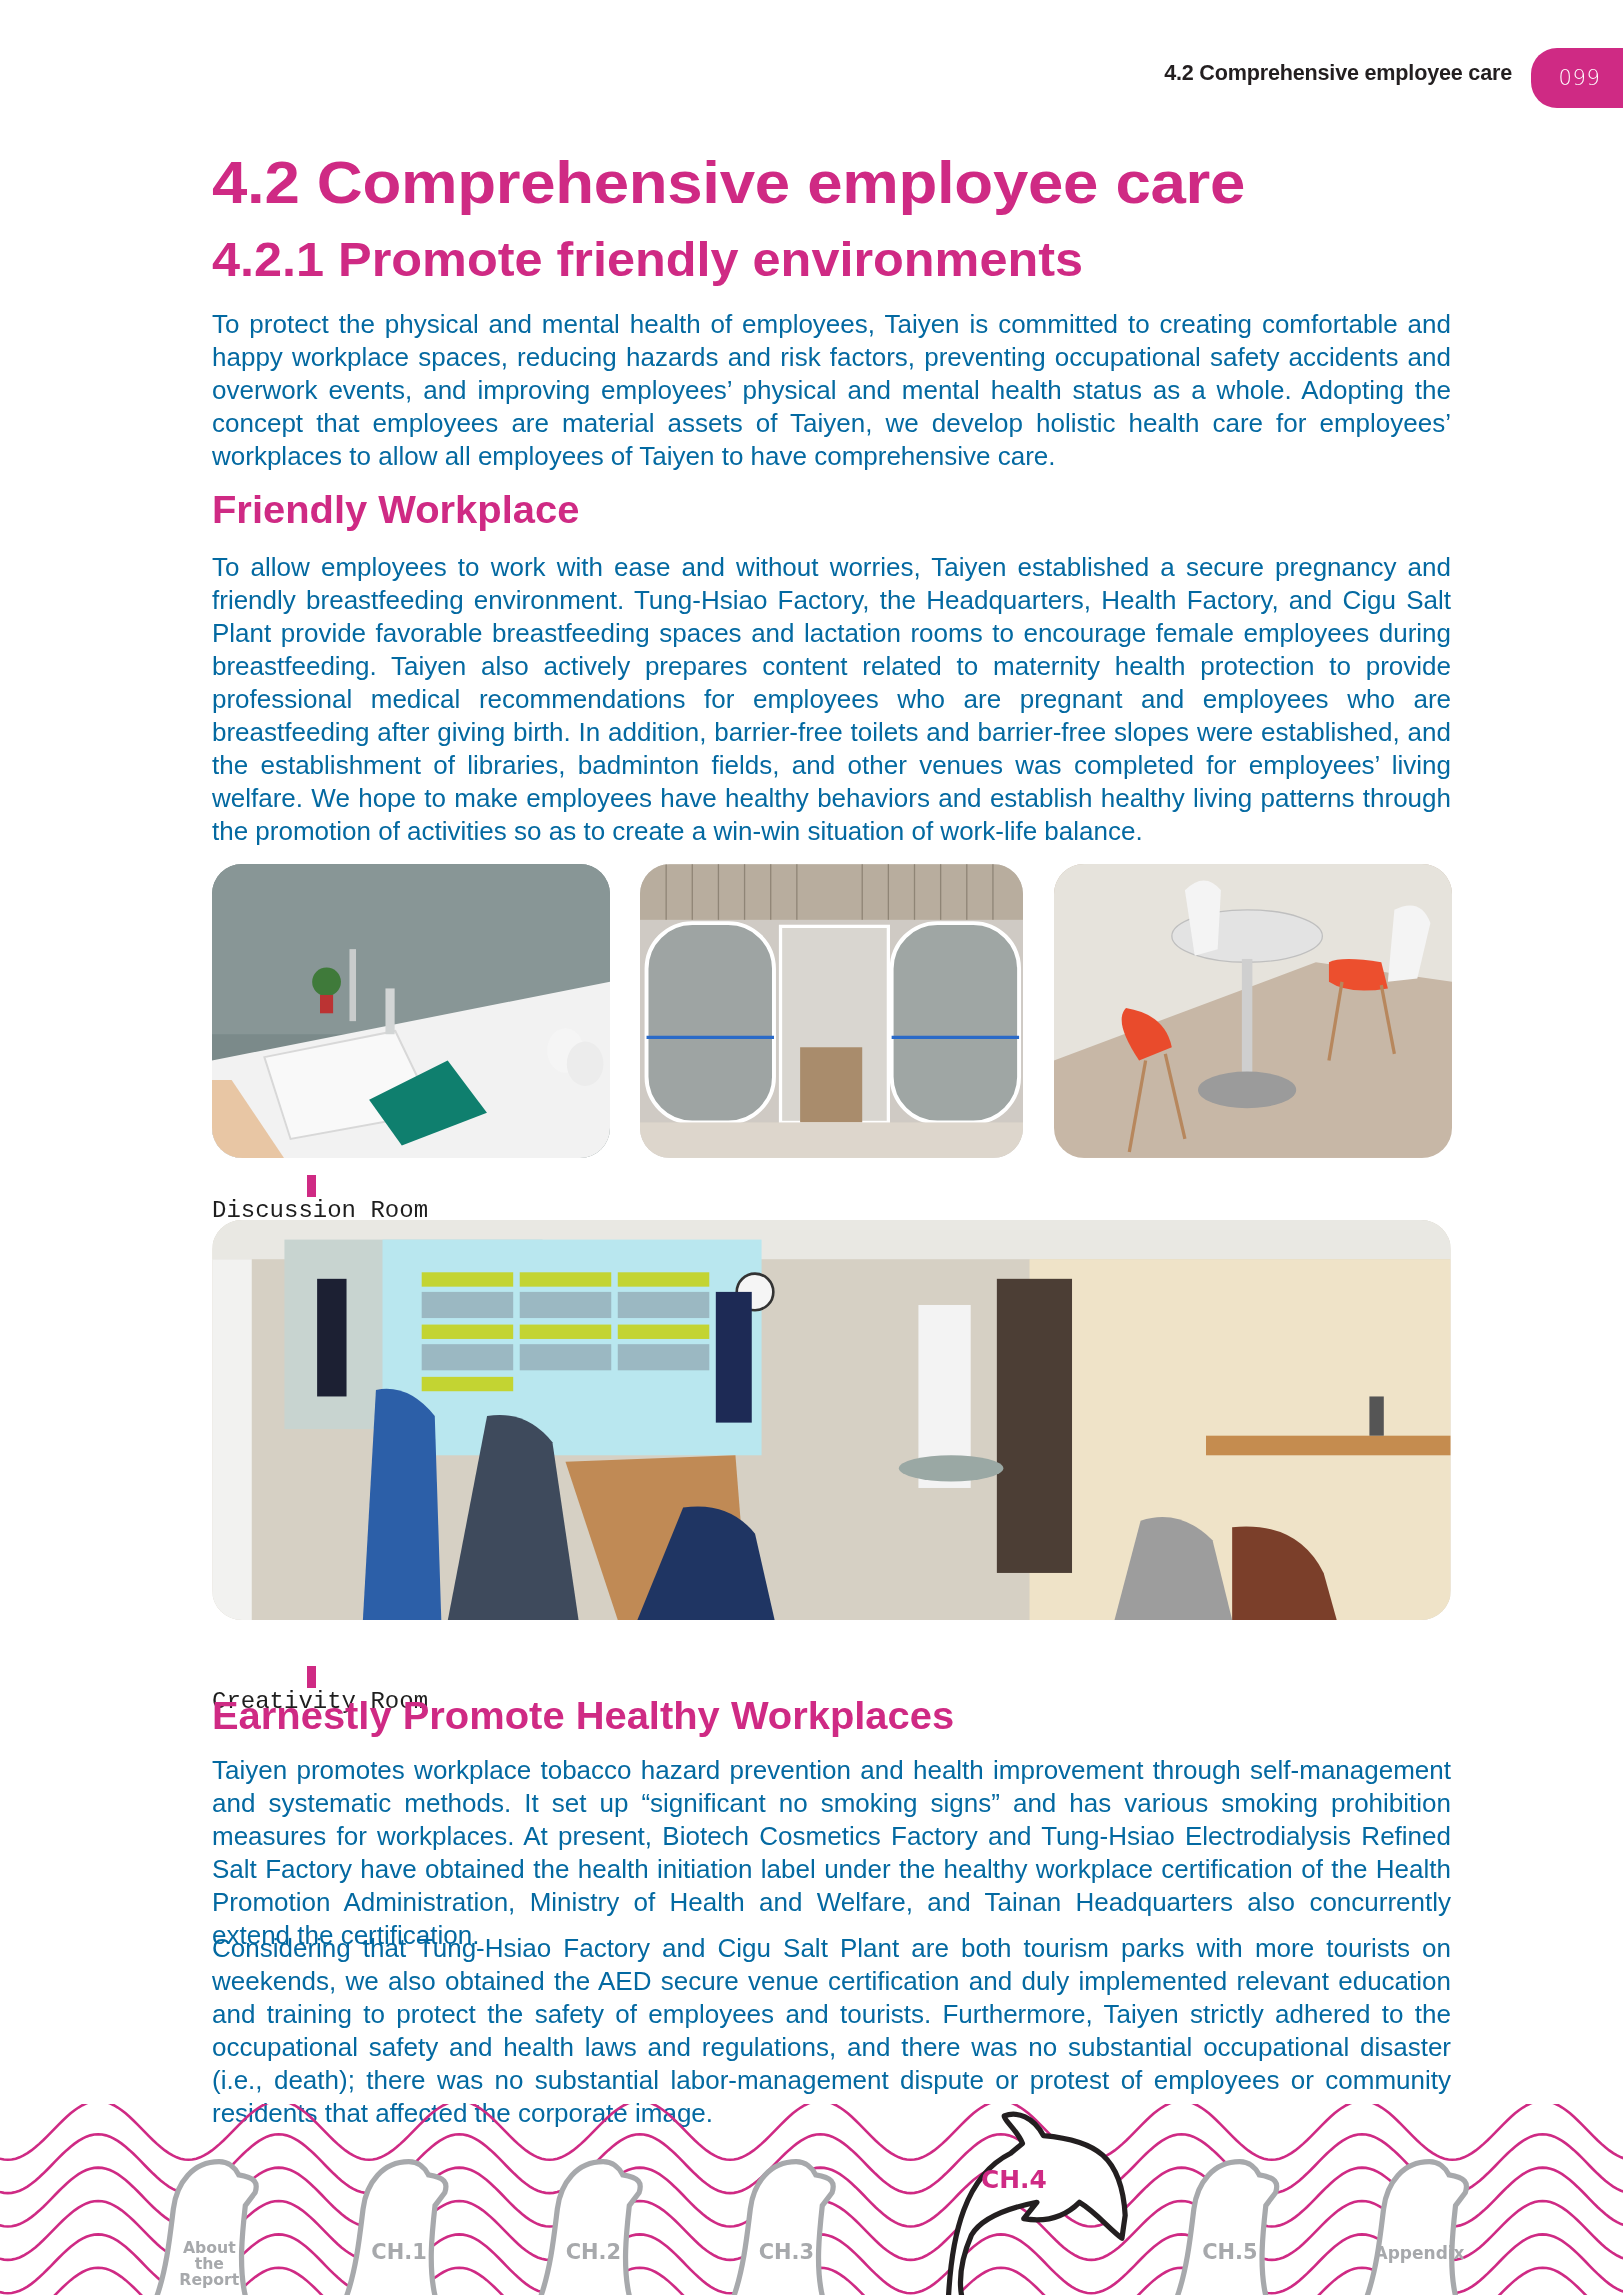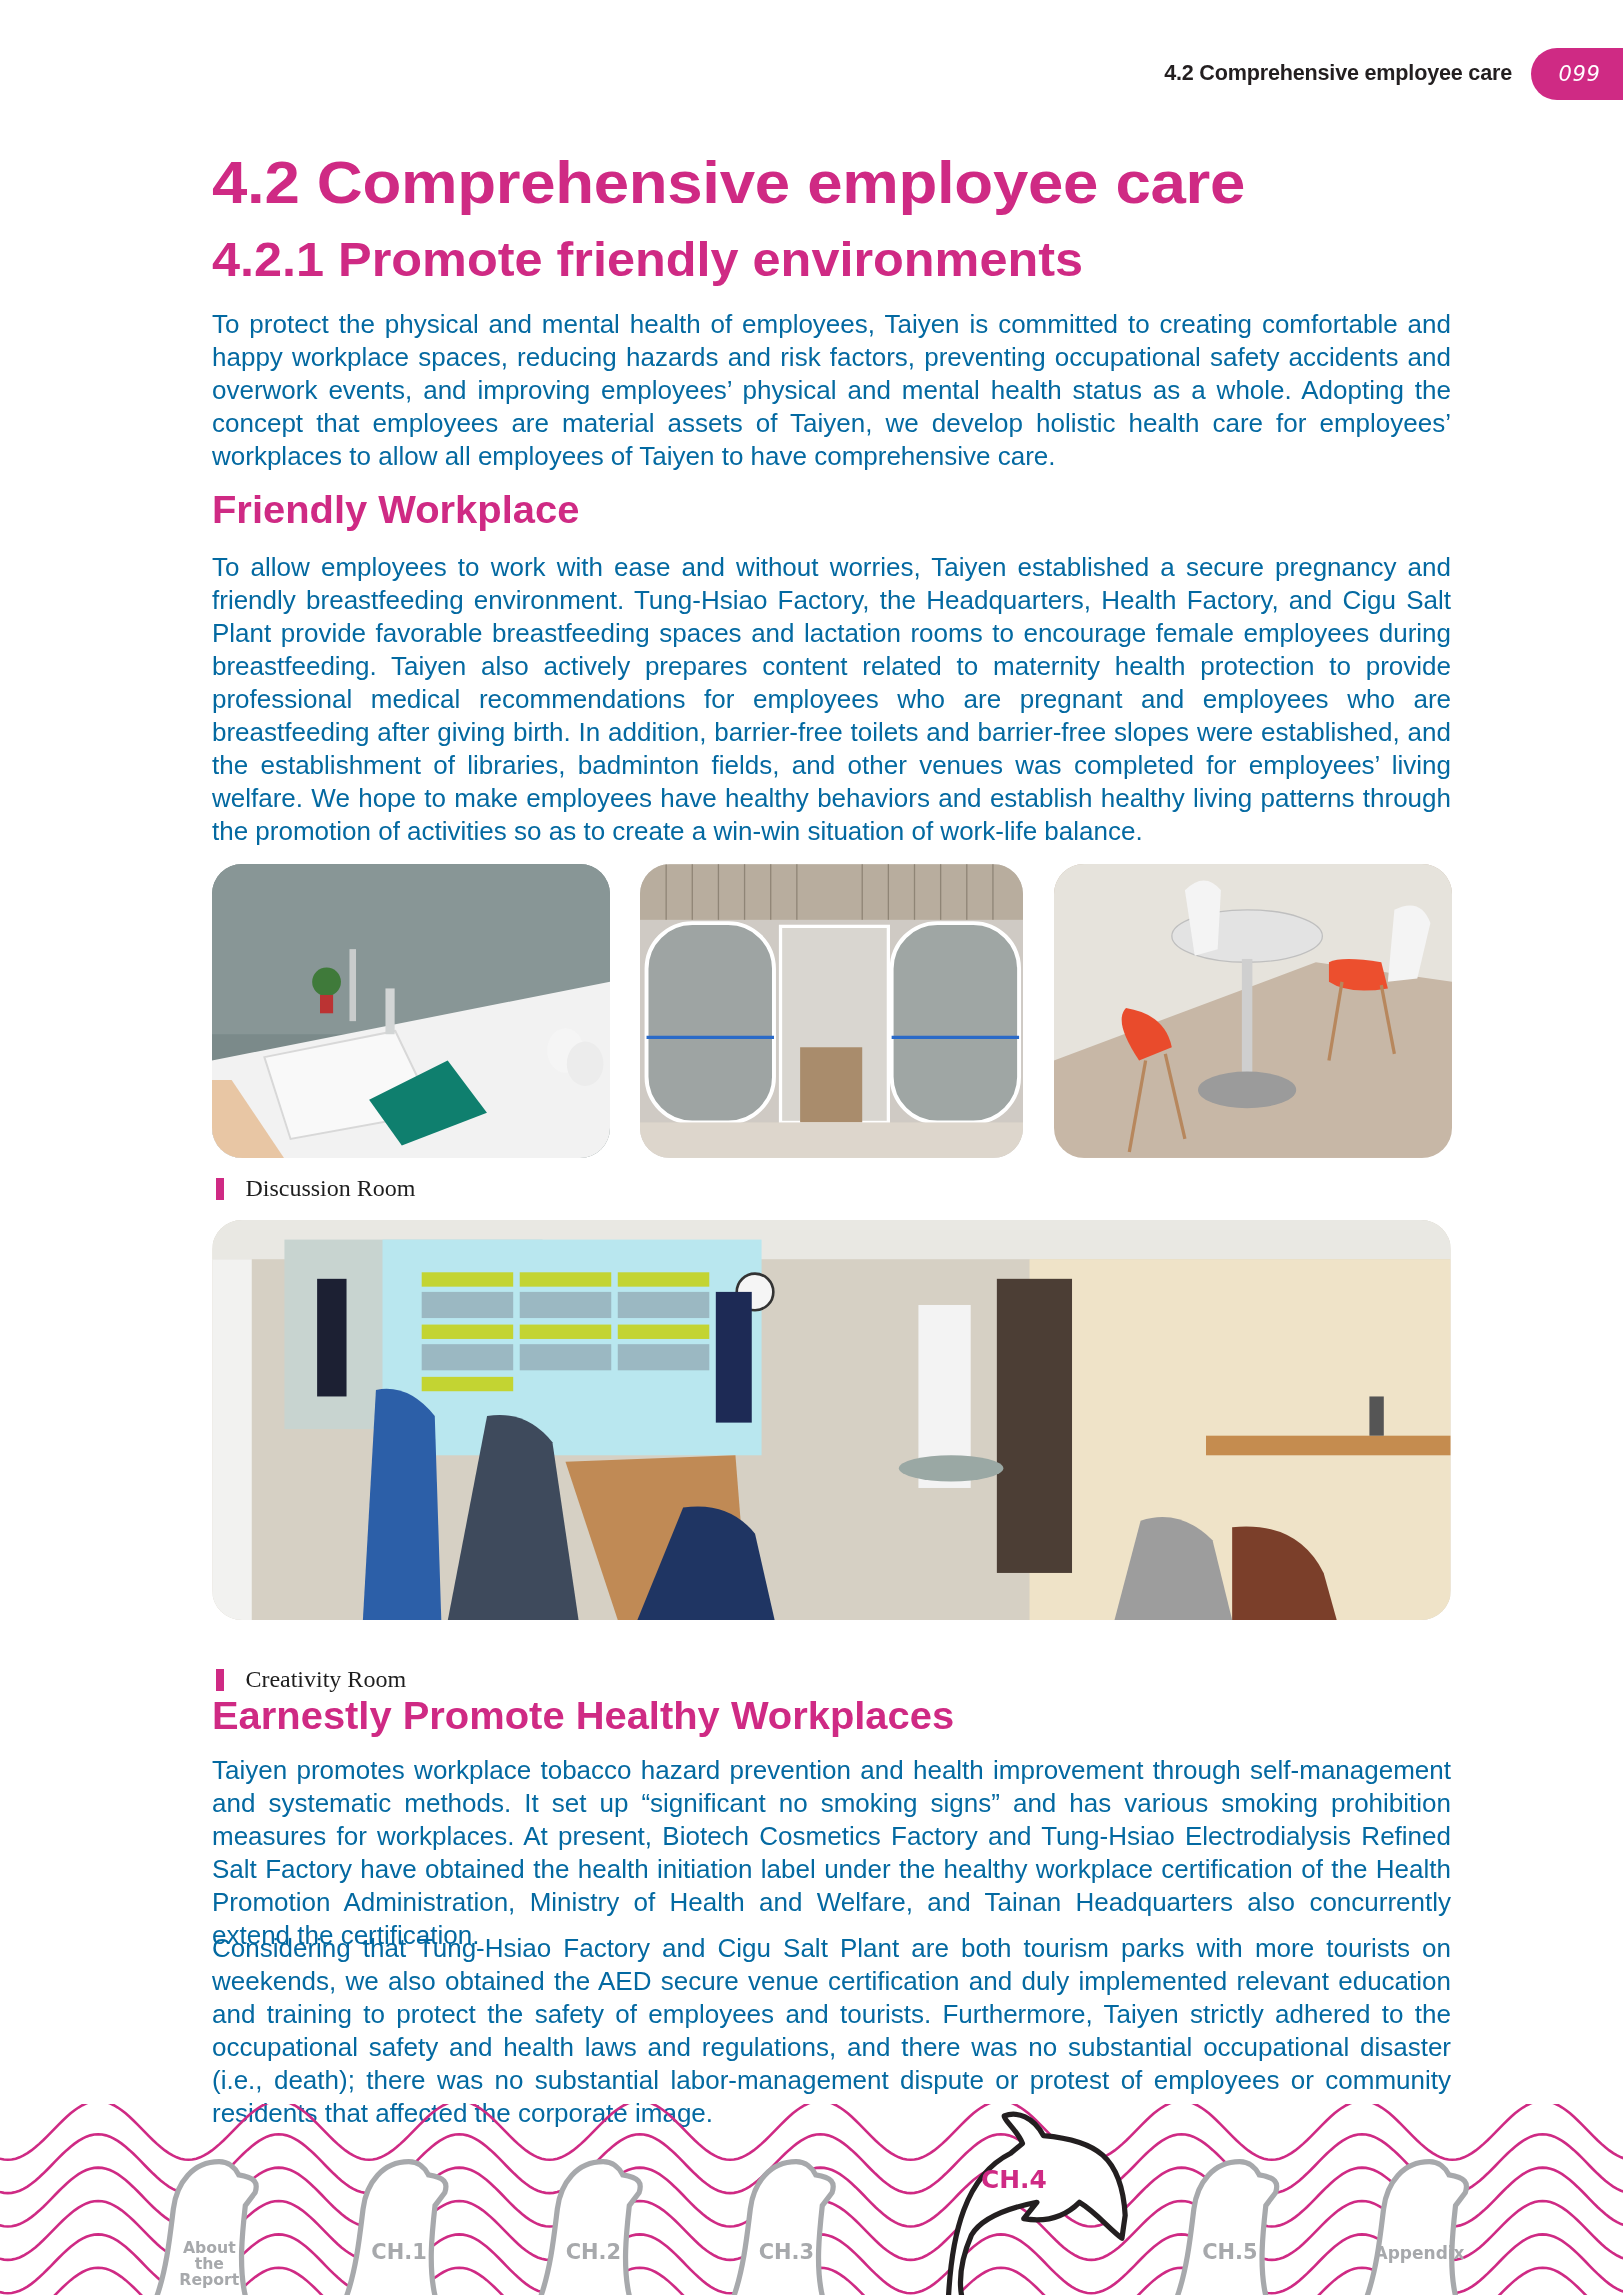--- a/index.html
+++ b/index.html
@@ -6,25 +6,25 @@
   html, body { width: 1623px; height: 2295px; background: #ffffff; overflow: hidden; }
   body { position: relative; font-family: "Liberation Sans", sans-serif; color: #1e1e1e; }
 
   
   .running-head {
     position: absolute; top: 60px; right: 111px;
     font-family: "Liberation Sans", sans-serif; font-weight: 700;
     font-size: 21.6px; color: #231f20; letter-spacing: -0.2px;
   }
   .page-tab {
-    position: absolute; top: 48px; right: 0; width: 92px; height: 52px;
+    position: absolute; top: 48px; right: 0; width: 92px; height: 60px;
     background: #cf2a84; border-radius: 26px 0 0 26px;
     color: #ffffff; font-family: "DejaVu Sans", sans-serif; font-weight: 300;
     font-size: 21px; display: flex; align-items: center; justify-content: center;
-    padding-left: 5.2px; letter-spacing: 0.7px; font-style: italic;
+    padding-left: 5.2px; letter-spacing: 0.7px;
   }
 
   
   .content { position: absolute; left: 212px; width: 1239px; top: 0; }
   .h1 {
     position: absolute; top: 148px; left: 0;
     font-family: "Liberation Sans", sans-serif; font-weight: 700;
     font-size: 60px; color: #cf2a84; letter-spacing: -0.3px; white-space: nowrap;
     transform: scaleX(1.06); transform-origin: left;
   }
@@ -45,21 +45,21 @@
     font-family: "Liberation Sans", sans-serif; font-size: 26px;
     line-height: 33px; text-align: justify; color: #0369a1;
   }
 
   
   .photo {
     position: absolute; border-radius: 30px; overflow: hidden;
   }
   .caption {
     position: absolute; left: 0; display: flex; align-items: center;
-    font-family: Liberation Serif, serif; font-size: 24px; color: #1e1e1e;
+    font-family: Liberation Mono, monospace; font-size: 24px; color: #1e1e1e; flex-direction: column;
   }
   .caption .bar { width: 8.5px; height: 22px; background: #cf2a84; margin-right: 21px; margin-left: 3.9px; }
 
   
   .footer { position: absolute; left: 0; top: 2104px; width: 1623px; height: 192px; overflow: hidden; }
   .footer svg { position: absolute; left: 0; top: 0; }
 </style>
 </head>
 <body>
 

